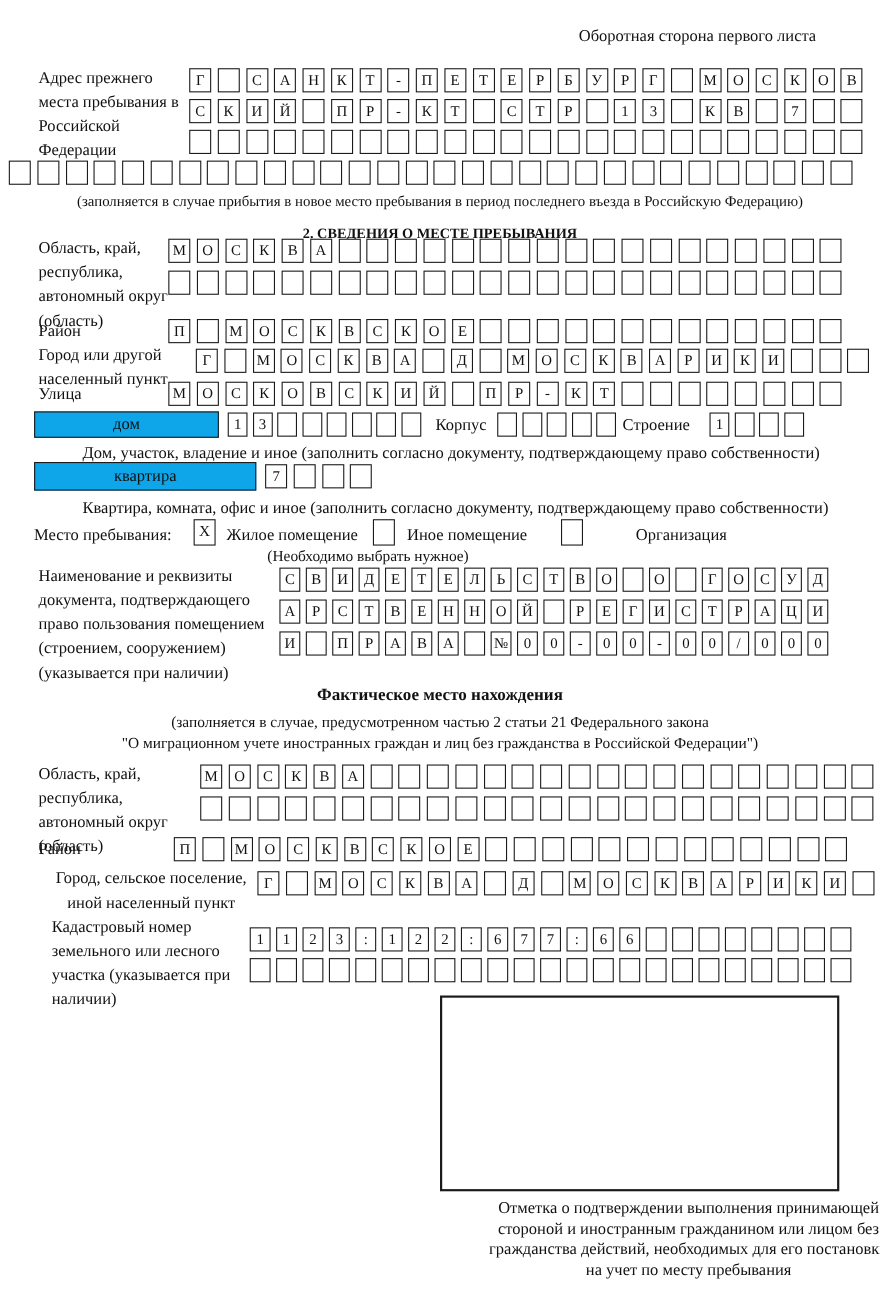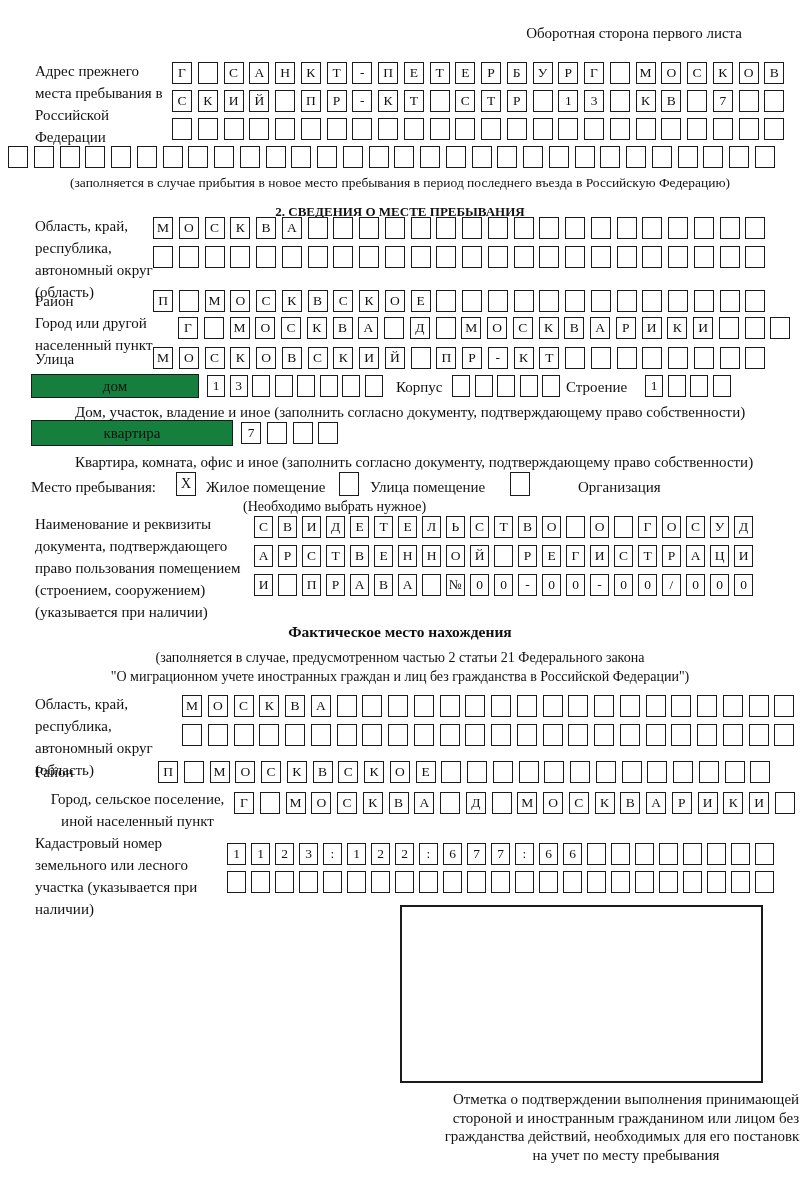--- a/index.html
+++ b/index.html
@@ -21,21 +21,21 @@
     border:1.6px solid #1b1b1b;
     display:flex; align-items:center; justify-content:center;
     font-size:13.5px; line-height:1; background:#fff;
   }
   .cellrow.small{gap:4.5px;}
   .cellrow.small .cell{width:18px;}
   .cellrow.compact{gap:5px;}
   .cellrow.compact .cell{width:19px;}
   .labelbox{
     position:absolute; box-sizing:border-box;
-    border:1.8px solid #1b1b1b; background:#15803d;
+    border:1.8px solid #1b1b1b; background:#0ea5e9;
     display:flex; align-items:center; justify-content:center;
     font-size:15px;
   }
   .chk{
     position:absolute; box-sizing:border-box;
     width:20px; height:24px; border:1.6px solid #1b1b1b; background:#fff;
     display:flex; align-items:center; justify-content:center;
     font-size:14px;
   }
   .stampbox{
@@ -337,21 +337,21 @@
       <span class="cell"></span>
       <span class="cell"></span>
       <span class="cell"></span>
     </div>
   <div class="abs caption" style="left:31px; top:453px; width:720px;">Квартира, комната, офис и иное (заполнить согласно документу, подтверждающему право собственности)</div>
 
   <div class="abs lbl" style="left:31px; top:476px;">Место пребывания:</div>
   <div class="chk" style="left:176px; top:472px;">X</div>
   <div class="abs lbl" style="left:206px; top:476px;">Жилое помещение</div>
   <div class="chk" style="left:339px; top:472px;"></div>
-  <div class="abs lbl" style="left:370px; top:476px;">Улица помещение</div>
+  <div class="abs lbl" style="left:370px; top:476px;">Иное помещение</div>
   <div class="chk" style="left:510px; top:472px;"></div>
   <div class="abs lbl" style="left:578px; top:476px;">Организация</div>
   <div class="abs" style="left:243px; top:499px; font-size:14px;">(Необходимо выбрать нужное)</div>
 
   <div class="abs lbl" style="left:35px; top:513px; width:218px;">Наименование и реквизиты документа, подтверждающего право пользования помещением (строением, сооружением) (указывается при наличии)</div>
   <div class="cellrow compact" style="left:254px; top:516px;">
       <span class="cell">С</span>
       <span class="cell">В</span>
       <span class="cell">И</span>
       <span class="cell">Д</span>
@@ -525,21 +525,21 @@
       <span class="cell">К</span>
       <span class="cell">В</span>
       <span class="cell">А</span>
       <span class="cell">Р</span>
       <span class="cell">И</span>
       <span class="cell">К</span>
       <span class="cell">И</span>
       <span class="cell"></span>
     </div>
 
-  <div class="abs lbl" style="left:35px; top:832px; width:195px;">Кадастровый номер земельного или лесного участка (указывается при наличии)</div>
+  <div class="abs lbl" style="left:47px; top:832px; width:195px;">Кадастровый номер земельного или лесного участка (указывается при наличии)</div>
   <div class="cellrow compact" style="left:227px; top:843px;">
       <span class="cell">1</span>
       <span class="cell">1</span>
       <span class="cell">2</span>
       <span class="cell">3</span>
       <span class="cell">:</span>
       <span class="cell">1</span>
       <span class="cell">2</span>
       <span class="cell">2</span>
       <span class="cell">:</span>

